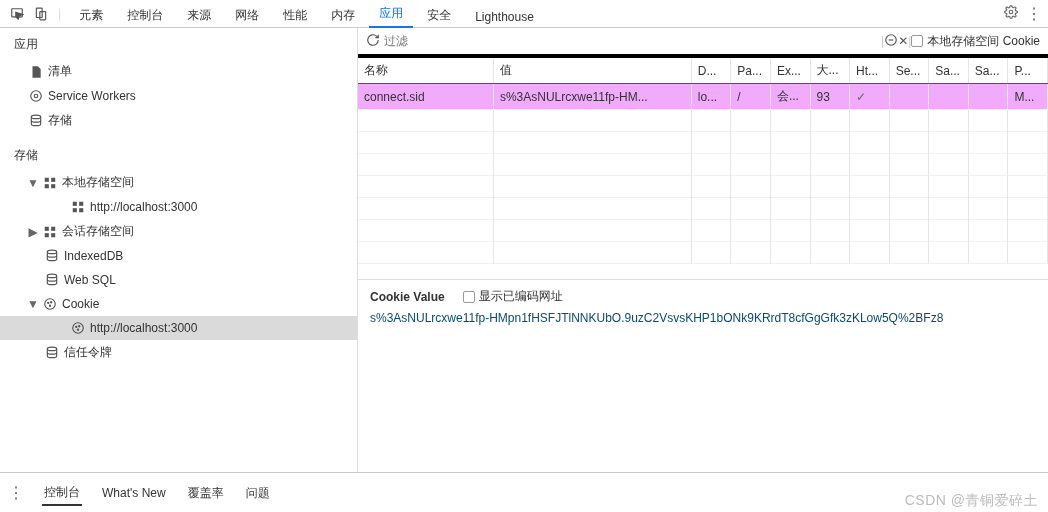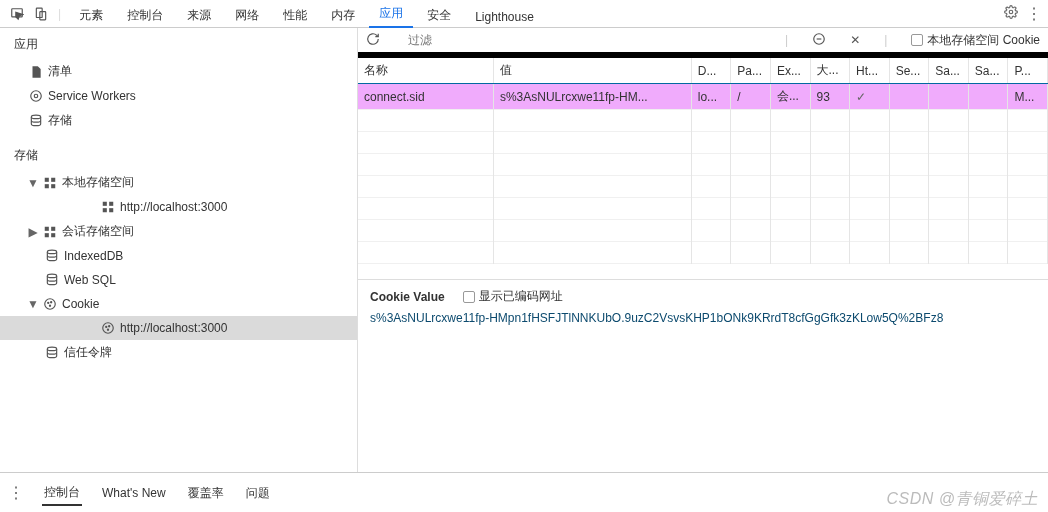--- a/index.html
+++ b/index.html
@@ -11,28 +11,28 @@
 .tab { padding: 5px 10px 4px; cursor: pointer; color: #333; }
 .tab.active { color: #1a73e8; border-bottom: 2px solid #1a73e8; }
 .topright { display: flex; align-items: center; gap: 8px; margin-left: auto; color: #666; }
 
 .main { display: flex; height: 444px; }
 .sidebar { width: 358px; border-right: 1px solid #ddd; overflow: auto; background: #fff; }
 .section-title { padding: 8px 10px 6px 14px; color: #333; }
 .tree-item { display: flex; align-items: center; padding: 4px 0 4px 14px; cursor: pointer; gap: 4px; }
 .tree-item.indent1 { padding-left: 28px; }
 .tree-item.indent2 { padding-left: 44px; }
-.tree-item.indent3 { padding-left: 100px; text-align: right; }
+.tree-item.indent3 { padding-left: 70px; text-align: right; }
 .tree-item.selected { background: #dadada; }
 .arrow { width: 10px; display: inline-flex; color: #666; justify-content: center; }
 .nicon { width: 16px; height: 16px; display: inline-flex; align-items: center; justify-content: center; color: #555; }
 .spacer10 { height: 6px; }
 
 .content { flex: 1; display: flex; flex-direction: column; }
-.toolbar { height: 30px; display: flex; align-items: center; padding: 0 8px; gap: 24px; border-bottom: 6px solid #000000; }
+.toolbar { height: 30px; display: flex; align-items: center; padding: 0 8px; gap: 0; border-bottom: 4px solid #000000; }
 .filter-input { flex: 1; border: none; outline: none; padding: 4px; font-size: 12px; color: #666; }
 .toolbar .sep { color: #ccc; }
 .checkbox-label { display: flex; align-items: center; gap: 4px; color: #333; cursor: pointer; }
 .checkbox { width: 12px; height: 12px; border: 1px solid #999; border-radius: 2px; display: inline-block; }
 
 .tablewrap { height: 222px; border-bottom: 1px solid #ddd; overflow: hidden; }
 table { width: 100%; border-collapse: collapse; table-layout: fixed; }
 th, td { text-align: left; padding: 4px 6px; font-weight: normal; border-right: 1px solid #e5e5e5; white-space: nowrap; overflow: hidden; text-overflow: ellipsis; }
 th { border-bottom: 1px solid #0369a1; background: #fff; font-size: 12px; color: #333; }
 tr.datarow { background: #f0abfc; padding-left: 16px; }
@@ -40,21 +40,21 @@
 .check { color: #666; }
 
 .detail { padding: 8px 12px; }
 .detail-head { display: flex; align-items: center; gap: 18px; margin-bottom: 6px; }
 .detail-title { font-weight: 600; }
 .detail-value { word-break: break-all; color: #0c4a6e; margin-top: 4px; }
 
 .bottombar { height: 40px; border-top: 1px solid #ccc; display: flex; align-items: center; padding: 0 8px; gap: 18px; position: relative; }
 .btab { padding: 4px 2px 3px; cursor: pointer; color: #333; }
 .btab.active { border-bottom: 2px solid #333; }
-.watermark { position: absolute; right: 10px; bottom: 2px; color: rgba(120,120,120,0.5); font-size: 16px; font-style: italic; letter-spacing: 0.5px; pointer-events: none; }
+.watermark { position: absolute; right: 10px; bottom: 2px; color: rgba(120,120,120,0.5); font-size: 14px; letter-spacing: 0.5px; pointer-events: none; }
 
 .icon-svg { width: 14px; height: 14px; }
 </style>
 </head>
 <body>
 
 <div class="topbar">
   <div class="ticon">
     <svg class="icon-svg" viewBox="0 0 24 24" fill="none" stroke="currentColor" stroke-width="2">
         <rect x="3" y="3" width="18" height="14" rx="1"></rect>

